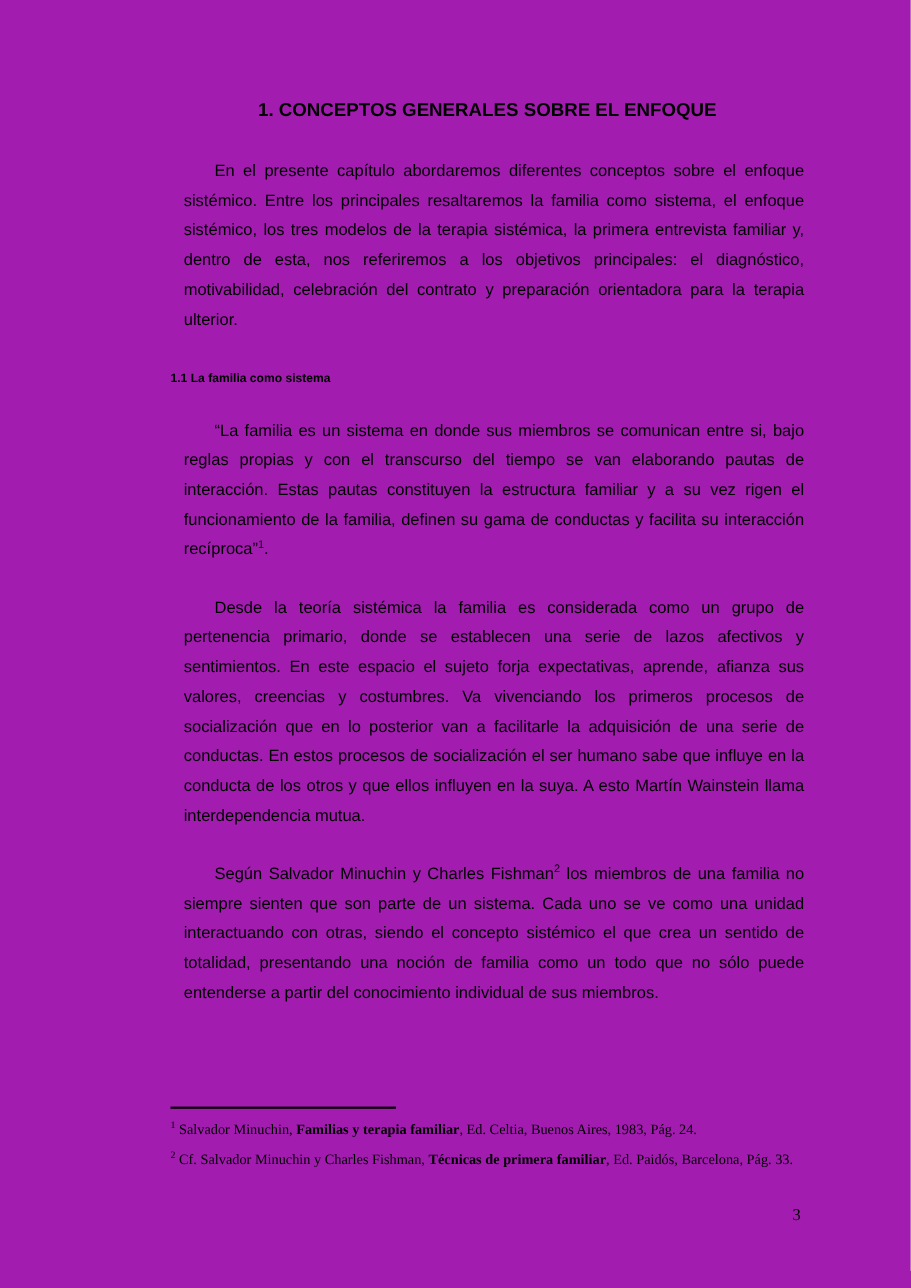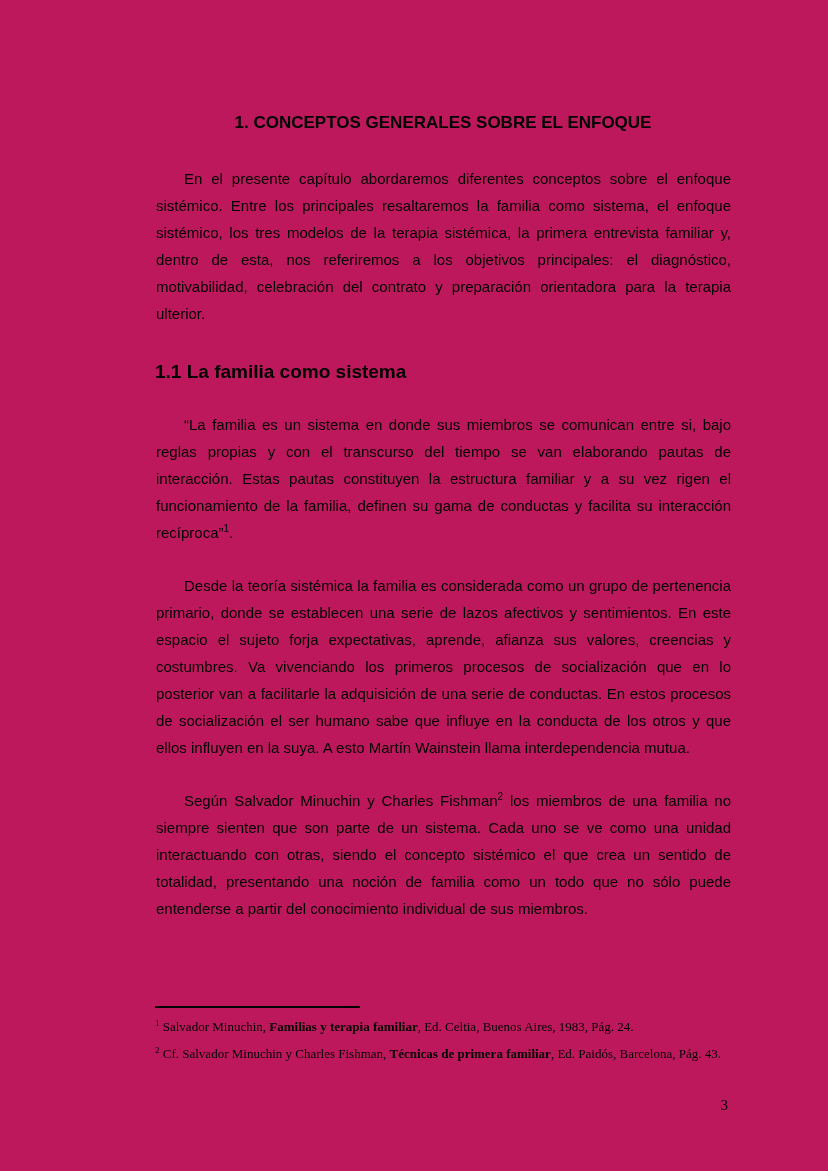--- a/index.html
+++ b/index.html
@@ -5,46 +5,46 @@
   html, body {
     margin: 0;
     padding: 0;
     background: #ffffff;
   }
   .page {
     position: relative;
     width: 828px;
     height: 1171px;
     margin: 0 auto;
-    background: #be185d;
+    background: #a21caf;
     color: #000000;
     font-family: "Liberation Sans", sans-serif;
     box-sizing: border-box;
-    padding: 103px 97px 0 155px;
+    padding: 80px 97px 0 155px;
     overflow: hidden;
   }
   .title {
     font-size: 17px;
     font-weight: bold;
     text-align: center;
     line-height: 40px;
     margin: 0 0 22px 0;
   }
   .title .title-line {
     display: block;
   }
   p.para {
     font-size: 15px;
     line-height: 27px;
     text-align: justify;
     text-indent: 28px;
-    margin: 0 0 26px 1px;
+    margin: 0 0 26px 12px;
   }
   h2.section-heading {
-    font-size: 19px;
+    font-size: 11px;
     font-weight: bold;
     margin: 34px 0 28px 0;
     text-align: left;
   }
   sup.fn-ref {
     font-size: 10px;
     line-height: 0;
     vertical-align: super;
   }
   .footnotes {
@@ -97,18 +97,18 @@
 
   <p class="para"><span>“La familia es un sistema en donde sus miembros se comunican entre si, bajo reglas propias y con el transcurso del tiempo se van elaborando pautas de interacción. Estas pautas constituyen la estructura familiar y a su vez rigen el funcionamiento de la familia, definen su gama de conductas y facilita su interacción recíproca”</span><sup class="fn-ref">1</sup><span>.</span></p>
 
   <p class="para">Desde la teoría sistémica la familia es considerada como un grupo de pertenencia primario, donde se establecen una serie de lazos afectivos y sentimientos. En este espacio el sujeto forja expectativas, aprende, afianza sus valores, creencias y costumbres. Va vivenciando los primeros procesos de socialización que en lo posterior van a facilitarle la adquisición de una serie de conductas. En estos procesos de socialización el ser humano sabe que influye en la conducta de los otros y que ellos influyen en la suya. A esto Martín Wainstein llama interdependencia mutua.</p>
 
   <p class="para"><span>Según Salvador Minuchin y Charles Fishman</span><sup class="fn-ref">2</sup><span>  los miembros de una familia no siempre sienten que son parte de un sistema. Cada uno se ve como una unidad interactuando con otras, siendo el concepto sistémico el que crea un sentido de totalidad, presentando una noción de familia como un todo que no sólo puede entenderse a partir del conocimiento individual de sus miembros.</span></p>
 
   <div class="footnotes">
     <hr class="footnote-separator">
     <div class="footnote"><sup>1</sup><span> Salvador Minuchin, </span><span class="fn-bold">Familias y terapia familiar</span><span>, Ed. Celtia, Buenos Aires, 1983, Pág. 24.</span></div>
-    <div class="footnote"><sup>2</sup><span> Cf.  Salvador Minuchin  y Charles Fishman, </span><span class="fn-bold">Técnicas de primera familiar</span><span>, Ed. Paidós, Barcelona, Pág.  43.</span></div>
+    <div class="footnote"><sup>2</sup><span> Cf.  Salvador Minuchin  y Charles Fishman, </span><span class="fn-bold">Técnicas de primera familiar</span><span>, Ed. Paidós, Barcelona, Pág.  33.</span></div>
   </div>
 
   <div class="page-number">3</div>
 
 </div>
 
 </body></html>

